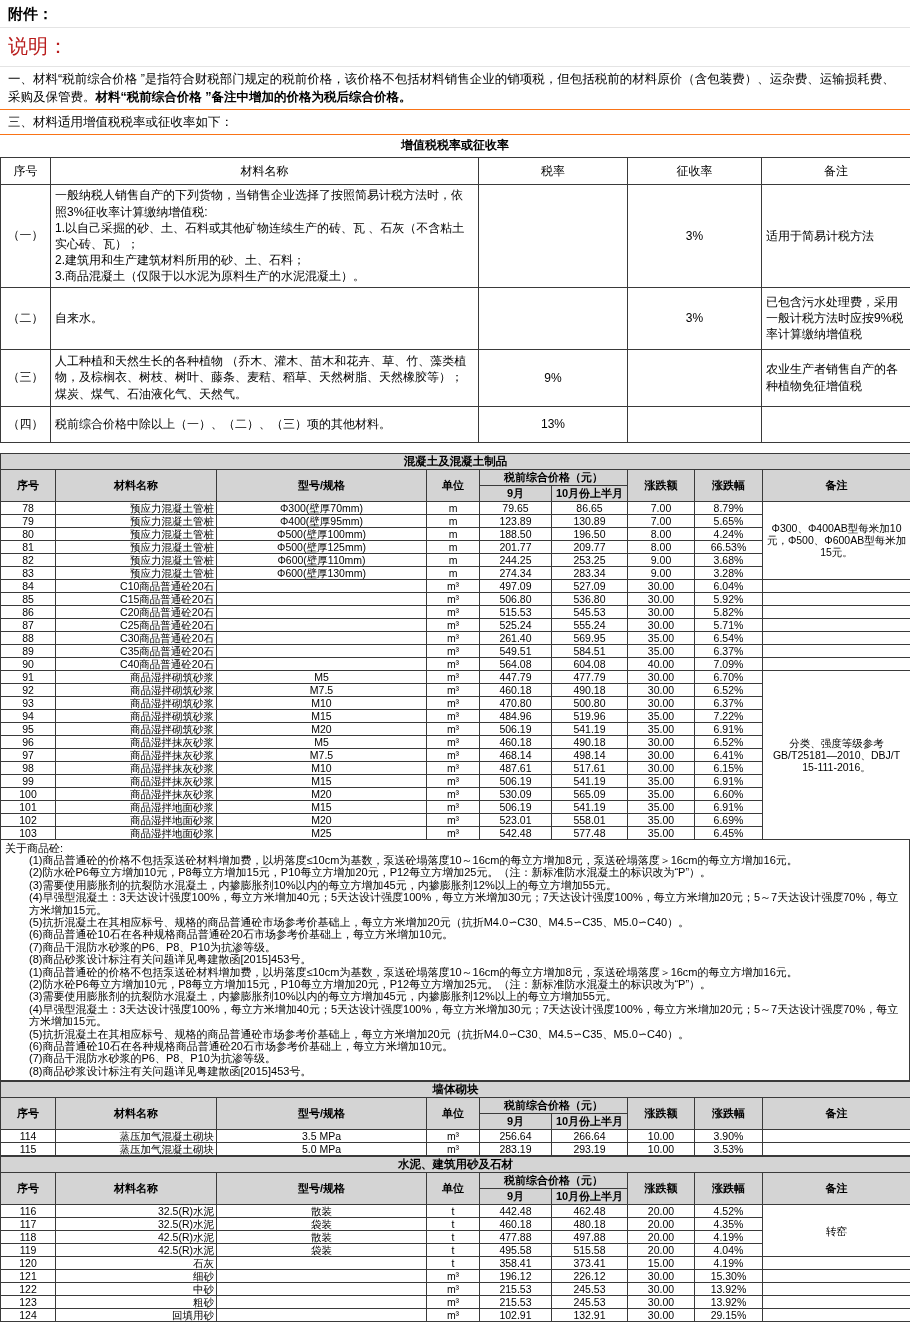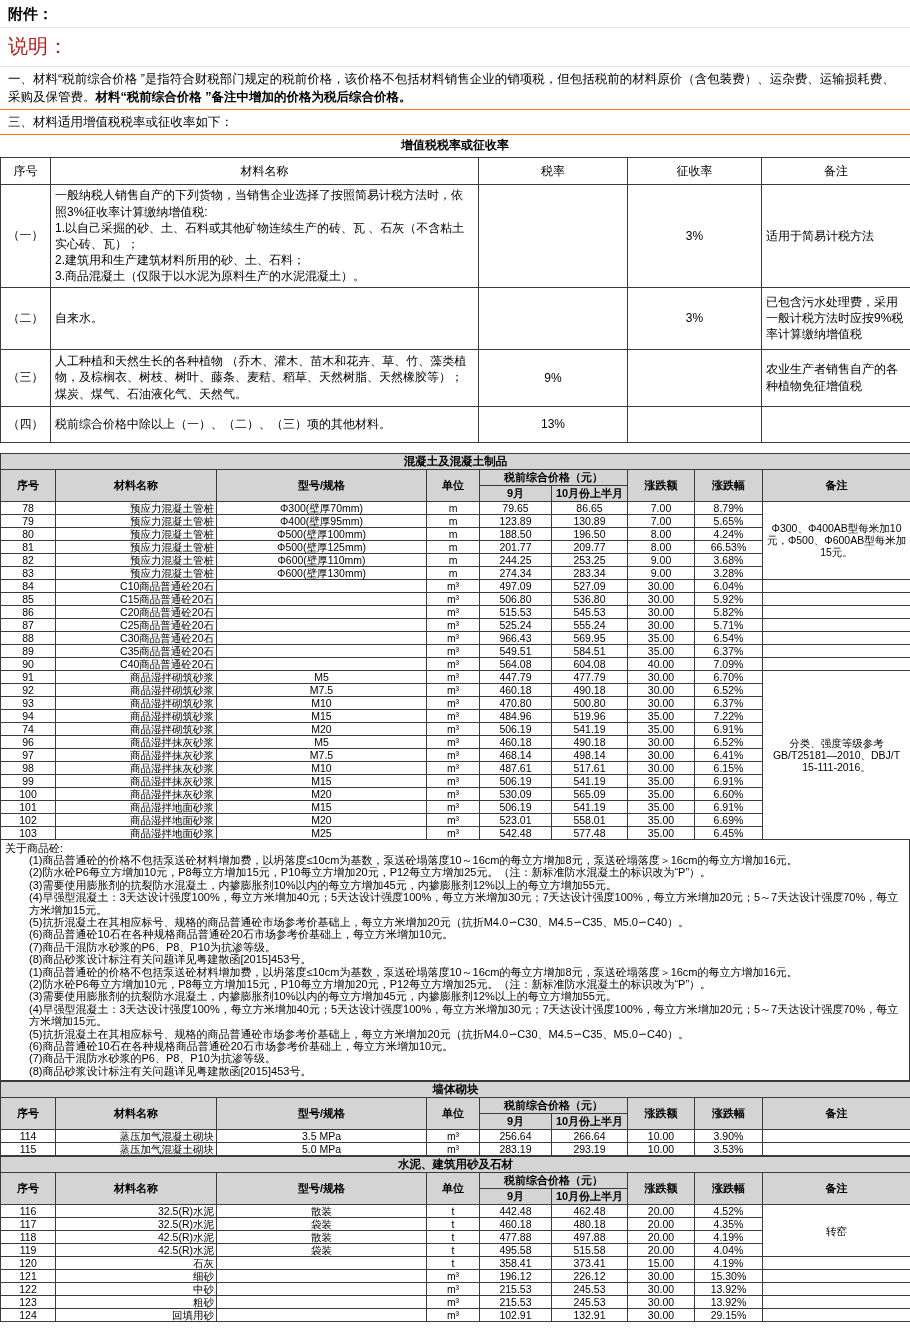--- a/index.html
+++ b/index.html
@@ -244,21 +244,21 @@
           <td>555.24</td>
           <td>30.00</td>
           <td>5.71%</td>
           <td class="rmk"></td>
         </tr>
         <tr>
           <td>88</td>
           <td class="namecell">C30商品普通砼20石</td>
           <td></td>
           <td>m³</td>
-          <td>966.43</td>
+          <td>261.40</td>
           <td>569.95</td>
           <td>35.00</td>
           <td>6.54%</td>
           <td class="rmk"></td>
         </tr>
         <tr>
           <td>89</td>
           <td class="namecell">C35商品普通砼20石</td>
           <td></td>
           <td>m³</td>
@@ -314,21 +314,21 @@
           <td>94</td>
           <td class="namecell">商品湿拌砌筑砂浆</td>
           <td>M15</td>
           <td>m³</td>
           <td>484.96</td>
           <td>519.96</td>
           <td>35.00</td>
           <td>7.22%</td>
         </tr>
         <tr>
-          <td>74</td>
+          <td>95</td>
           <td class="namecell">商品湿拌砌筑砂浆</td>
           <td>M20</td>
           <td>m³</td>
           <td>506.19</td>
           <td>541.19</td>
           <td>35.00</td>
           <td>6.91%</td>
         </tr>
         <tr>
           <td>96</td>

